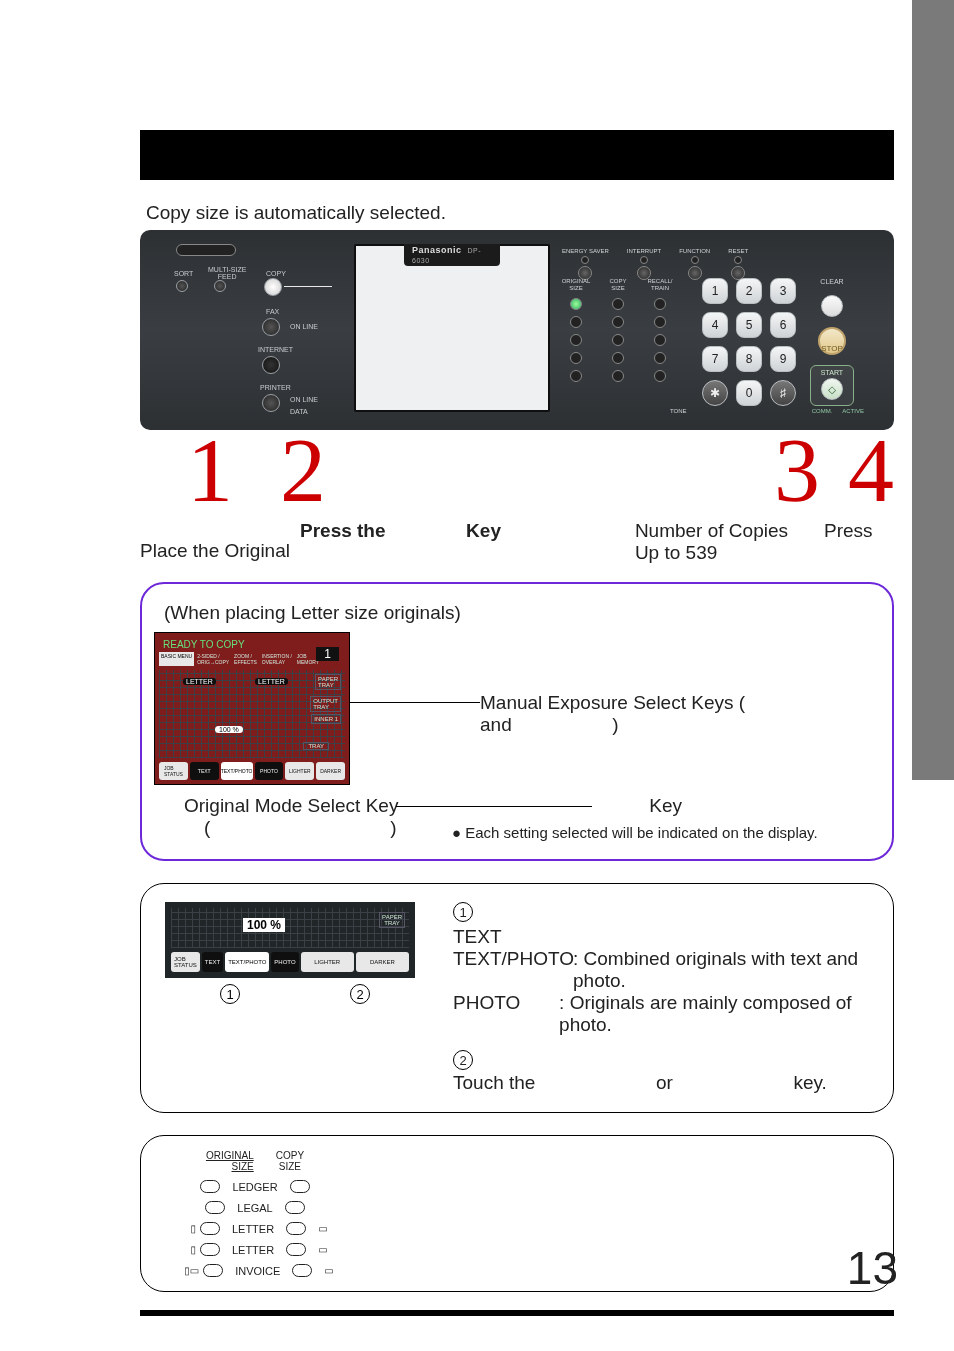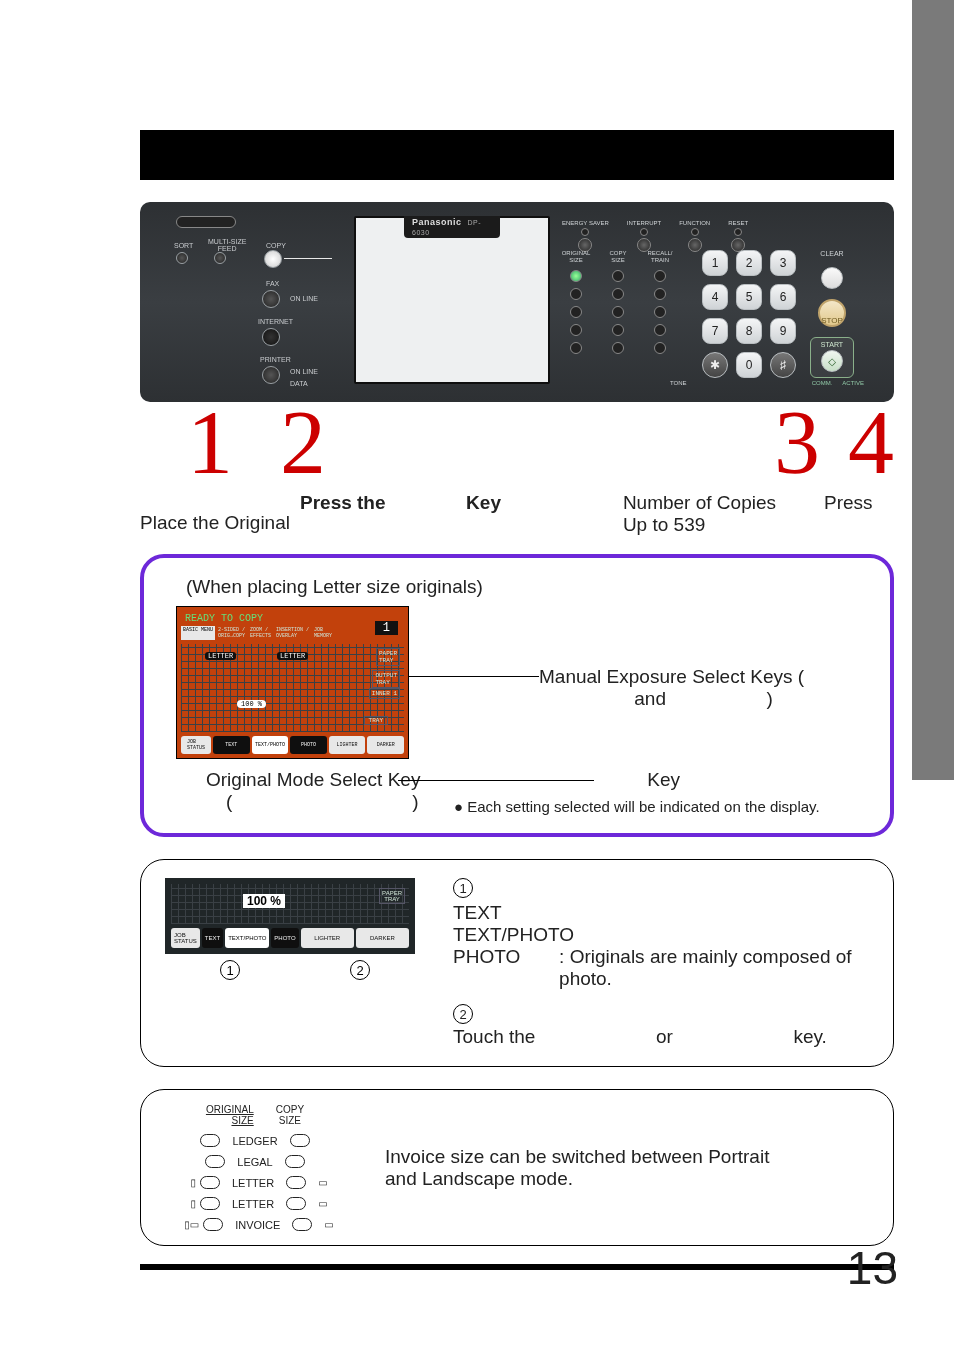--- a/index.html
+++ b/index.html
@@ -137,41 +137,40 @@
     font-weight: 400;
     font-family: "Times New Roman", serif;
     line-height: 1;
   }
   .step1 { width: 140px; text-align:center; }
   .step2 { width: 320px; text-align:left; padding-left: 0; }
   .step34 { flex: 1; text-align:right; display:flex; justify-content:flex-end; gap: 28px; }
   .step-captions { display:flex; font-size:19px; margin-top: 4px; }
   .cap1 { width: 160px; margin-top: 20px; }
   .cap2 { width: 300px; font-weight: bold; }
-  .cap3 { flex:1; display:flex; justify-content:flex-end; gap: 48px; }
+  .cap3 { flex:1; display:flex; justify-content:flex-end; gap: 36px; }
   .cap3 .col { text-align:left; }
 
   .callout-box {
-    border: 4px solid #6d28d9;
+    border: 2px solid #6d28d9;
     border-radius: 24px;
-    padding: 16px 20px 20px 32px;
+    padding: 16px 20px 20px 12px;
     margin-top: 18px;
     position: relative;
   }
   .cb-title { font-size: 19px; margin: 2px 0 8px 10px; }
   .cb-row { display:flex; align-items:flex-start; gap: 20px; }
   .lcd {
-    width: 233px;
-    background:#c2410c;
+    width: 196px;
+    background:#7f1d1d;
     border:1px solid #000;
     color:#d8f3dc;
     font-size:8px;
     position:relative;
     padding:4px;
-    font-family:Liberation Mono, monospace;
   }
   .lcd .top { color:#66e07a; font-size:10px; margin:2px 4px; }
   .lcd .grid {
     margin-top:4px;
     background: repeating-linear-gradient(0deg,#3a4045 0 1px, transparent 1px 7px),
                 repeating-linear-gradient(90deg,#3a4045 0 1px, transparent 1px 7px);
     height: 88px;
     position:relative;
   }
   .lcd .tag {
@@ -268,20 +267,21 @@
 </style>
 </head>
 <body>
 
 <div class="right-tab"></div>
 
 <div class="content">
 
   <div class="black-bar"></div>
 
+  <div class="copy-size-line">Copy size is automatically selected.</div>
 
   <div class="panel-wrap">
     <div class="panel">
       <div class="panel-inner">
 
         <div class="panel-left">
           <div class="pl-slot"></div>
           <div class="pl-txt" style="top:32px;left:18px;">SORT</div>
           <div class="pl-txt" style="top:28px;left:52px;white-space:pre;">MULTI-SIZE
 FEED</div>
@@ -520,20 +520,21 @@
     </div>
     <div class="defs">
       <div class="hdr">
           <span class="circnum">1</span>
         </div>
       <div class="row">
           <div class="k">TEXT</div>
         </div>
       <div class="row">
           <div class="k">TEXT/PHOTO</div>
+          <div>: Combined originals with text and photo.</div>
         </div>
       <div class="row">
           <div class="k">PHOTO</div>
           <div>: Originals are mainly composed of photo.</div>
         </div>
       <div class="line2">
           <span class="circnum">2</span>
         </div>
       <div class="sent">
         <span>Touch the</span>
@@ -578,19 +579,18 @@
         <span class="porticon">▭</span>
       </div>
       <div class="size-row">
         <span class="porticon">▯▭</span>
         <span class="ovalbtn"></span>
         <span>INVOICE</span>
         <span class="ovalbtn"></span>
         <span class="porticon">▭</span>
       </div>
     </div>
-    <div class="inv-note">Invoice size can be switched between Portrait and Landscape mode.</div>
   </div>
 
   <div class="hr-end"></div>
 </div>
 
 <div class="pagenum">13</div>
 
 </body></html>

